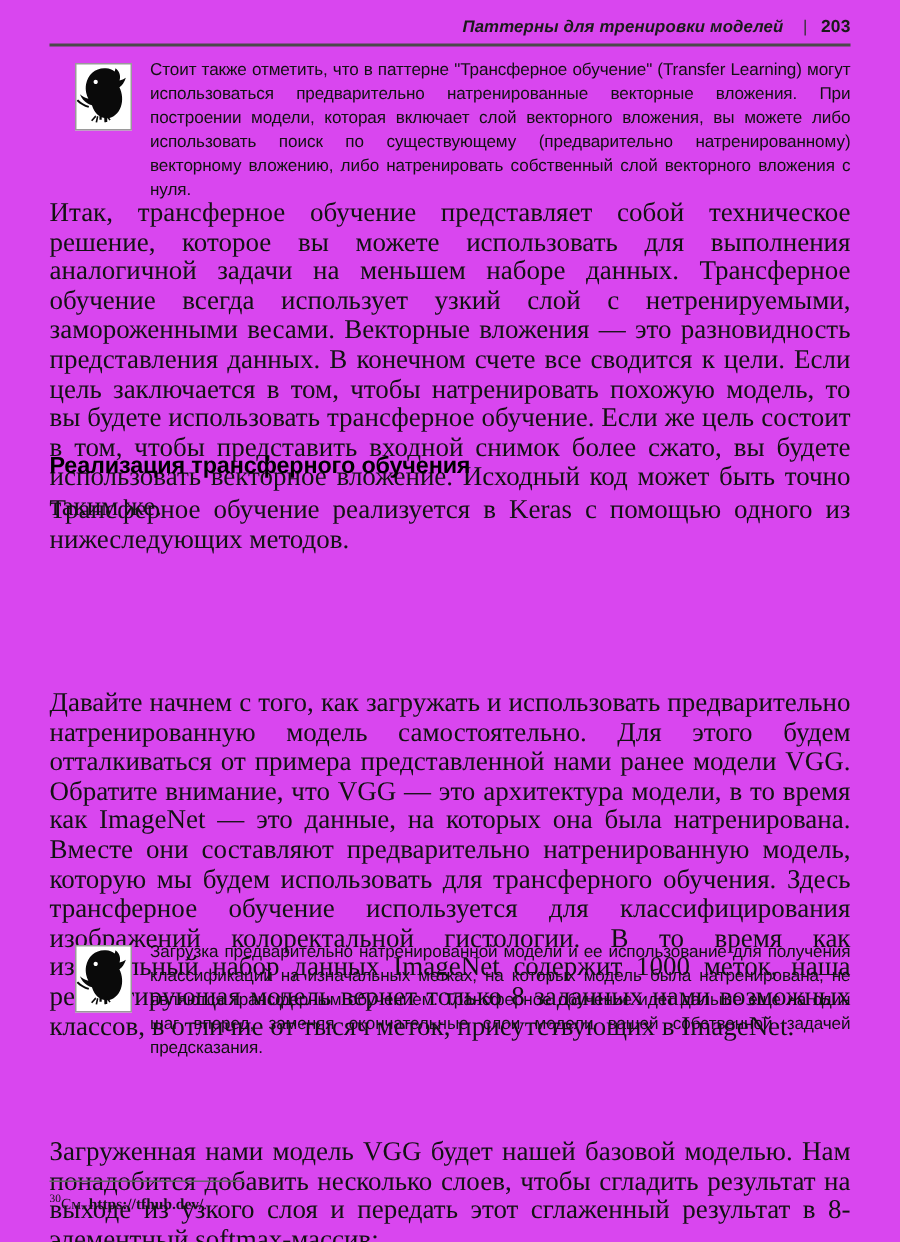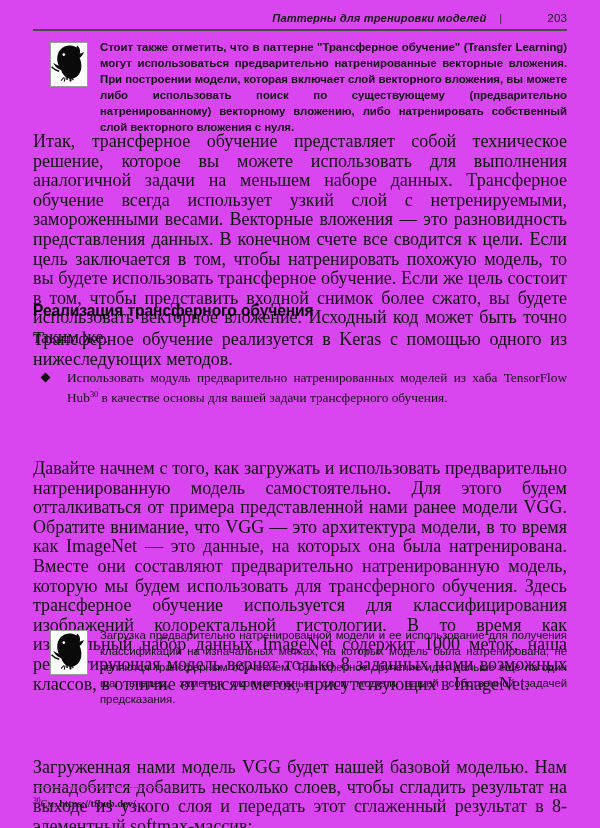--- a/index.html
+++ b/index.html
@@ -44,23 +44,22 @@
   }
   .runhead .rh-title { white-space: nowrap; }
   .runhead .rh-sep {
     padding: 0 9px 0 13px;
     font-weight: normal;
     font-style: normal;
     color: #333;
   }
   .runhead .rh-page {
     font-style: normal;
-    font-weight: normal;
+    font-weight: bold;
     font-size: 11.6px;
-    margin-left: 36px;
   }
   .rule-top {
     position: absolute;
     left: 33px;
     top: 29px;
     width: 534px;
     height: 1.6px;
     background: #4a4a4a;
   }
 
@@ -187,21 +186,21 @@
 
 <div class="page">
 
   <div class="runhead">
     <span class="rh-title">Паттерны для тренировки моделей</span>
     <span class="rh-sep">|</span>
     <span class="rh-page">203</span>
   </div>
   <div class="rule-top"></div>
 
-  <div class="note" style="top:40px;font-weight:bold;">
+  <div class="note" style="top:40px;">
     <div class="note-icon">
       <svg width="36" height="43" viewBox="0 0 36 43" xmlns="http://www.w3.org/2000/svg" aria-hidden="true">
         <path fill="#0a0a0a" d="M25.5 4.6c-1.6-1.2-3.6-1.9-5.9-2.1-3.4-.3-6.6.8-9.1 3C8.4 7.4 7 10 6.4 13c-.4 2.1-.3 4 .1 6 .3 1.4.8 2.6 1.4 3.8-2.1-.6-4-1.6-5.6-3 1 2.6 2.7 4.6 4.9 6 1 .6 2 1.1 3.1 1.4.4 1.3.9 2.5 1.6 3.6.9 1.5 2 2.7 3.4 3.6v2.5h1.5v-1.8c.7.3 1.4.5 2.2.6v2.6h1.5v-2.5c1-.1 2-.3 2.9-.7 1.9-.8 3.4-2.1 4.6-3.8 1.3-1.9 2-4 2.3-6.3.3-2.3.1-4.5-.5-6.7-.3-1.1-.7-2.2-1.2-3.2.9-.6 1.7-1.4 2.4-2.3.9-1.2 1.5-2.5 1.9-3.9-1.3.9-2.7 1.5-4.2 1.8.3-1 .4-2 .3-3-.1-1.3-.5-2.4-1.2-3.4-.5-.7-1.1-1.3-1.8-1.8zM12.8 10.2c.8 0 1.4.6 1.4 1.4 0 .8-.6 1.4-1.4 1.4-.8 0-1.4-.6-1.4-1.4 0-.8.6-1.4 1.4-1.4z"></path>
         <path fill="#0a0a0a" d="M12.6 33.9l-2.9 3.3.8.7 2.6-2.9zM13.6 34.3l-.9 4.2 1.1.2.8-4.1zM18.4 34.2l.2 4.3h1.1l-.2-4.3zM19.4 34l2.5 3.4.9-.6-2.4-3.3z"></path>
         <path fill="#0a0a0a" d="M0 24.2c2.3 2.3 5 3.9 8 4.7l.4-1.3c-2.8-.8-5.2-2.2-7.3-4.3z"></path>
       </svg>
     </div>
     <div class="note-body">Стоит также отметить, что в паттерне "Трансферное обучение" (Transfer Learning) могут использоваться предварительно натренированные векторные вложения. При построении модели, которая включает слой векторного вложения, вы можете либо использовать поиск по существующему (предварительно натренированному) векторному вложению, либо натренировать собственный слой векторного вложения с нуля.</div>
   </div>
 
@@ -212,24 +211,20 @@
   <div class="col" style="top:330px;">
     <p class="body">Трансферное обучение реализуется в Keras с помощью одного из нижеследующих методов.</p>
   </div>
 
   <div class="col" style="top:301px;">
     <h2 class="sect">Реализация трансферного обучения</h2>
   </div>
 
   <div class="col" style="top:368px;">
     <ul class="bullets">
-      <li>
-        <span class="dia"></span>
-        <span>Использовать модуль предварительно натренированных моделей из хаба TensorFlow Hub</span><sup class="fnref">30</sup><span> в качестве основы для вашей задачи трансферного обучения.</span>
-      </li>
     </ul>
   </div>
 
   <div class="col" style="top:459px;">
     <p class="body">Давайте начнем с того, как загружать и использовать предварительно натренированную модель самостоятельно. Для этого будем отталкиваться от примера представленной нами ранее модели VGG. Обратите внимание, что VGG — это архитектура модели, в то время как ImageNet — это данные, на которых она была натренирована. Вместе они составляют предварительно натренированную модель, которую мы будем использовать для трансферного обучения. Здесь трансферное обучение используется для классифицирования изображений колоректальной гистологии. В то время как изначальный набор данных ImageNet содержит 1000 меток, наша результирующая модель вернет только 8 заданных нами возможных классов, в отличие от тысяч меток, присутствующих в ImageNet.</p>
   </div>
 
   <div class="note" style="top:628px;">
     <div class="note-icon">
       <svg width="36" height="43" viewBox="0 0 36 43" xmlns="http://www.w3.org/2000/svg" aria-hidden="true">

